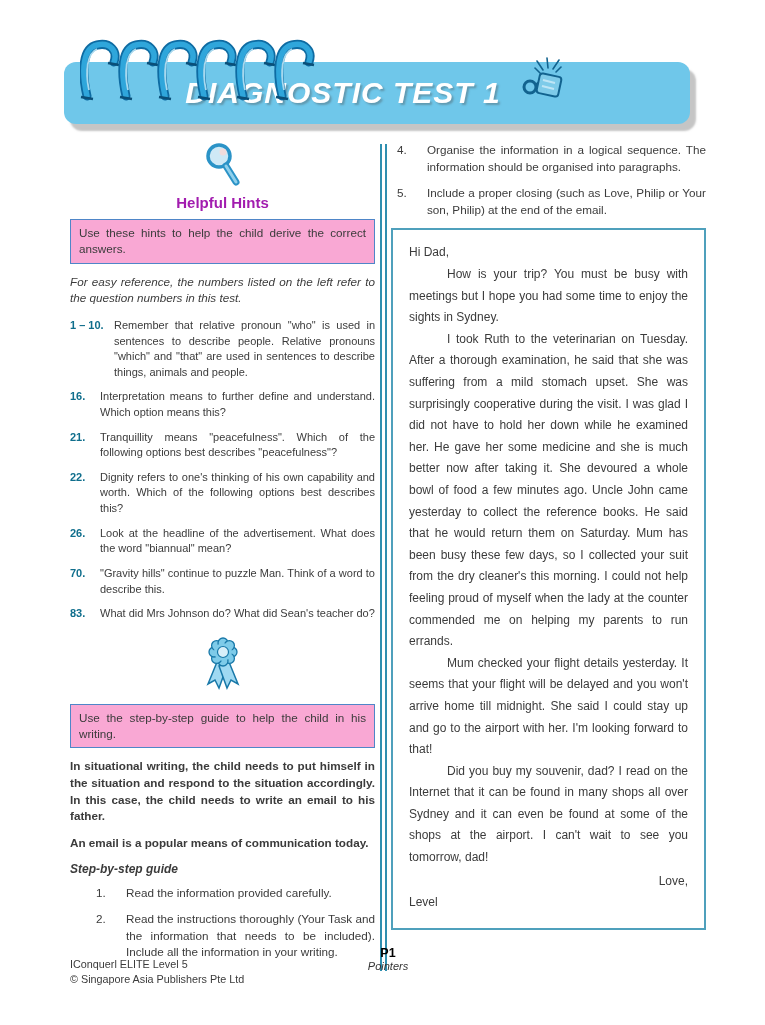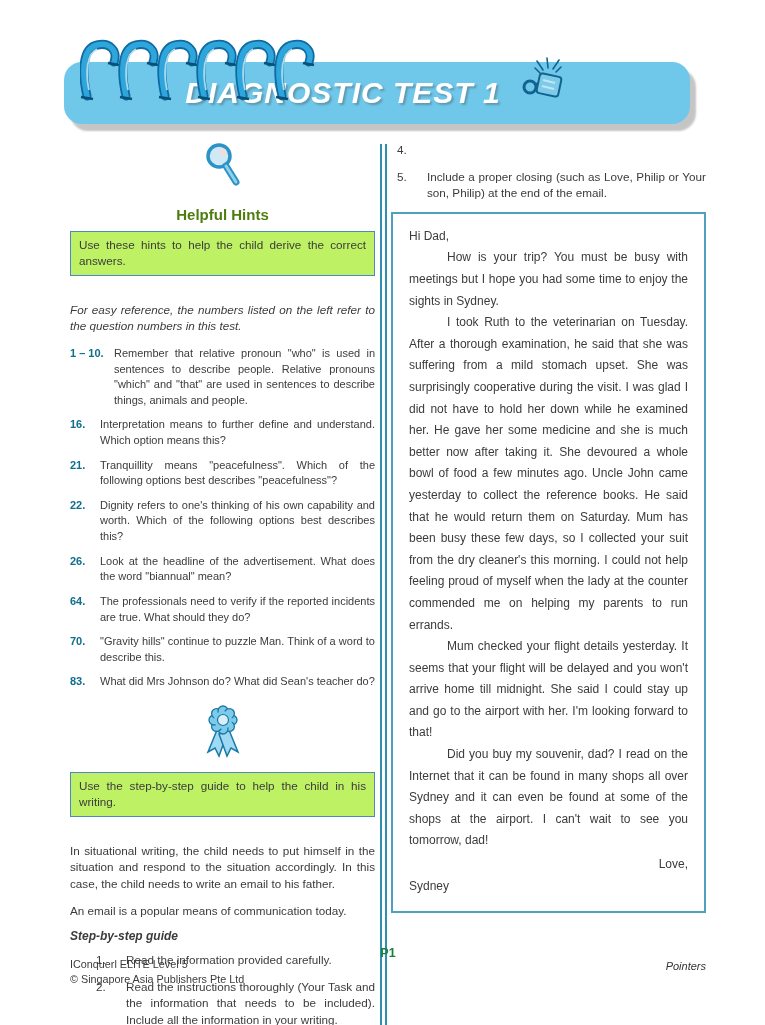--- a/index.html
+++ b/index.html
@@ -5,54 +5,54 @@
   * { box-sizing: border-box; }
   html,body { margin:0; padding:0; background:#ffffff; }
   .page {
     position:relative; width:765px; height:1025px; background:#ffffff;
     font-family:"Liberation Sans", sans-serif; color:#3b3b3b; overflow:hidden;
   }
 
   
   .banner {
     position:absolute; left:64px; top:62px; width:626px; height:62px;
-    background:#6fc7ea; border-radius:18px;
+    background:#6fc7ea; border-radius:12px;
     box-shadow:6px 7px 2px rgba(150,150,150,.55);
     display:flex; align-items:center; justify-content:center; z-index:1;
   }
   .banner-title {
     font-size:30px; font-weight:bold; font-style:italic; color:#ffffff;
     letter-spacing:1px; text-shadow:2px 2px 2px rgba(70,70,70,.35); white-space:nowrap;
   }
   .whistle { margin-left:14px; margin-top:-20px; }
   .rings { position:absolute; left:80px; top:38px; z-index:3; }
 
   
   .columns { position:absolute; left:70px; top:142px; width:636px; display:flex; }
   .col.left  { width:305px; }
   .divider { width:7px; border-left:2px solid #2f8fb0; border-right:2px solid #2f8fb0; margin:2px 4px 0 5px; }
   .col.right { flex:1; min-width:0; }
 
   .section-head { text-align:center; margin:0 0 8px; }
-  .section-title { color:#4d7c0f; font-weight:bold; font-size:15px; margin-top:14px; }
+  .section-title { color:#a21caf; font-weight:bold; font-size:15px; margin-top:2px; }
 
   .callout-box {
     border:1.6px solid #4f86c8; padding:5px 8px; font-size:11.7px; line-height:1.4;
-    text-align:justify; margin-bottom:26px; background:#bef264;
+    text-align:justify; margin-bottom:10px; background:#f9a8d4;
   }
   .callout-box p { margin:0; }
 
   .italic-note { font-style:italic; font-size:11.7px; line-height:1.42; margin:0 0 11px; text-align:justify; }
 
   .hint-row { display:flex; margin-bottom:9px; font-size:11px; line-height:1.42;justify-content:center; }
   .hint-num { flex:0 0 30px; color:#0f6e8c; font-weight:bold; }
   .hint-num.wide { flex:0 0 44px; }
   .hint-text { flex:1; text-align:justify; }
 
-  .body-para { font-size:11.7px; line-height:1.42; text-align:justify; margin:0 0 10px; }
+  .body-para { font-size:11.7px; line-height:1.42; text-align:justify; margin:0 0 10px;font-weight:bold; }
   .guide-heading { font-weight:bold; font-style:italic; font-size:12px; margin:3px 0 9px; }
 
   .step-row { display:flex; margin-bottom:10px; font-size:11.7px; line-height:1.42; }
   .left .step-row { padding-left:26px; }
   .right .step-row { padding-left:6px; }
   .step-num { flex:0 0 30px; }
   .step-text { flex:1; text-align:justify; }
 
   
   .email-box {
@@ -61,22 +61,22 @@
   }
   .email-greeting { margin:0; }
   .email-para { margin:0; text-indent:38px; text-align:justify; }
   .email-closing { margin:2px 0 0;text-align:right; }
   .email-signature { margin:0; }
 
   
   .footer { position:absolute; left:70px; top:946px; width:636px; font-size:10.8px; color:#3b3b3b; }
   .footer-left { line-height:1.4;margin-top:11px; }
   .footer-center { position:absolute; left:0; right:0; top:0; text-align:center; }
-  .page-num { font-weight:bold; font-size:12.5px; color:#15803d; }
-  .section-name { font-style:italic; font-size:11px; color:#333;text-align:right; }
+  .page-num { font-weight:bold; font-size:12.5px; color:#000000; }
+  .section-name { font-style:italic; font-size:11px; color:#333; }
 </style>
 </head>
 <body>
 
 <div class="page">
 
   <svg class="rings" width="240" height="64" viewBox="0 0 240 64">
     <defs>
       <g id="ring">
         <path d="M7,58 C1,32 3,10 17,7 C30,4 38,13 34,24" fill="none" stroke="#0e6ba2" stroke-width="9" stroke-linecap="round"></path>
@@ -146,24 +146,20 @@
         </div>
         <div class="hint-row">
           <span class="hint-num">22.</span>
           <div class="hint-text">Dignity refers to one's thinking of his own capability and worth. Which of the following options best describes this?</div>
         </div>
         <div class="hint-row">
           <span class="hint-num">26.</span>
           <div class="hint-text">Look at the headline of the advertisement. What does the word "biannual" mean?</div>
         </div>
         <div class="hint-row">
-          <span class="hint-num">64.</span>
-          <div class="hint-text">The professionals need to verify if the reported incidents are true. What should they do?</div>
-        </div>
-        <div class="hint-row">
           <span class="hint-num">70.</span>
           <div class="hint-text">"Gravity hills" continue to puzzle Man. Think of a word to describe this.</div>
         </div>
         <div class="hint-row">
           <span class="hint-num">83.</span>
           <div class="hint-text">What did Mrs Johnson do? What did Sean's teacher do?</div>
         </div>
       </div>
 
       <div class="section-head" style="margin-top:14px;">
@@ -204,34 +200,35 @@
       </div>
 
     </div>
 
     <div class="divider"></div>
 
     <div class="col right">
 
       <div class="step-row">
         <span class="step-num">4.</span>
+        <div class="step-text">Organise the information in a logical sequence. The information should be organised into paragraphs.</div>
       </div>
       <div class="step-row">
         <span class="step-num">5.</span>
         <div class="step-text">Include a proper closing (such as Love, Philip or Your son, Philip) at the end of the email.</div>
       </div>
 
       <div class="email-box">
         <p class="email-greeting">Hi Dad,</p>
         <p class="email-para">How is your trip? You must be busy with meetings but I hope you had some time to enjoy the sights in Sydney.</p>
         <p class="email-para">I took Ruth to the veterinarian on Tuesday. After a thorough examination, he said that she was suffering from a mild stomach upset. She was surprisingly cooperative during the visit. I was glad I did not have to hold her down while he examined her. He gave her some medicine and she is much better now after taking it. She devoured a whole bowl of food a few minutes ago. Uncle John came yesterday to collect the reference books. He said that he would return them on Saturday. Mum has been busy these few days, so I collected your suit from the dry cleaner's this morning. I could not help feeling proud of myself when the lady at the counter commended me on helping my parents to run errands.</p>
         <p class="email-para">Mum checked your flight details yesterday. It seems that your flight will be delayed and you won't arrive home till midnight. She said I could stay up and go to the airport with her. I'm looking forward to that!</p>
         <p class="email-para">Did you buy my souvenir, dad? I read on the Internet that it can be found in many shops all over Sydney and it can even be found at some of the shops at the airport. I can't wait to see you tomorrow, dad!</p>
         <p class="email-closing">Love,</p>
-        <p class="email-signature">Sydney</p>
+        <p class="email-signature">Level</p>
       </div>
     </div>
   </div>
 
   <div class="footer">
     <div class="footer-left">
       <div>IConquerl ELITE Level 5</div>
       <div>© Singapore Asia Publishers Pte Ltd</div>
     </div>
     <div class="footer-center">

